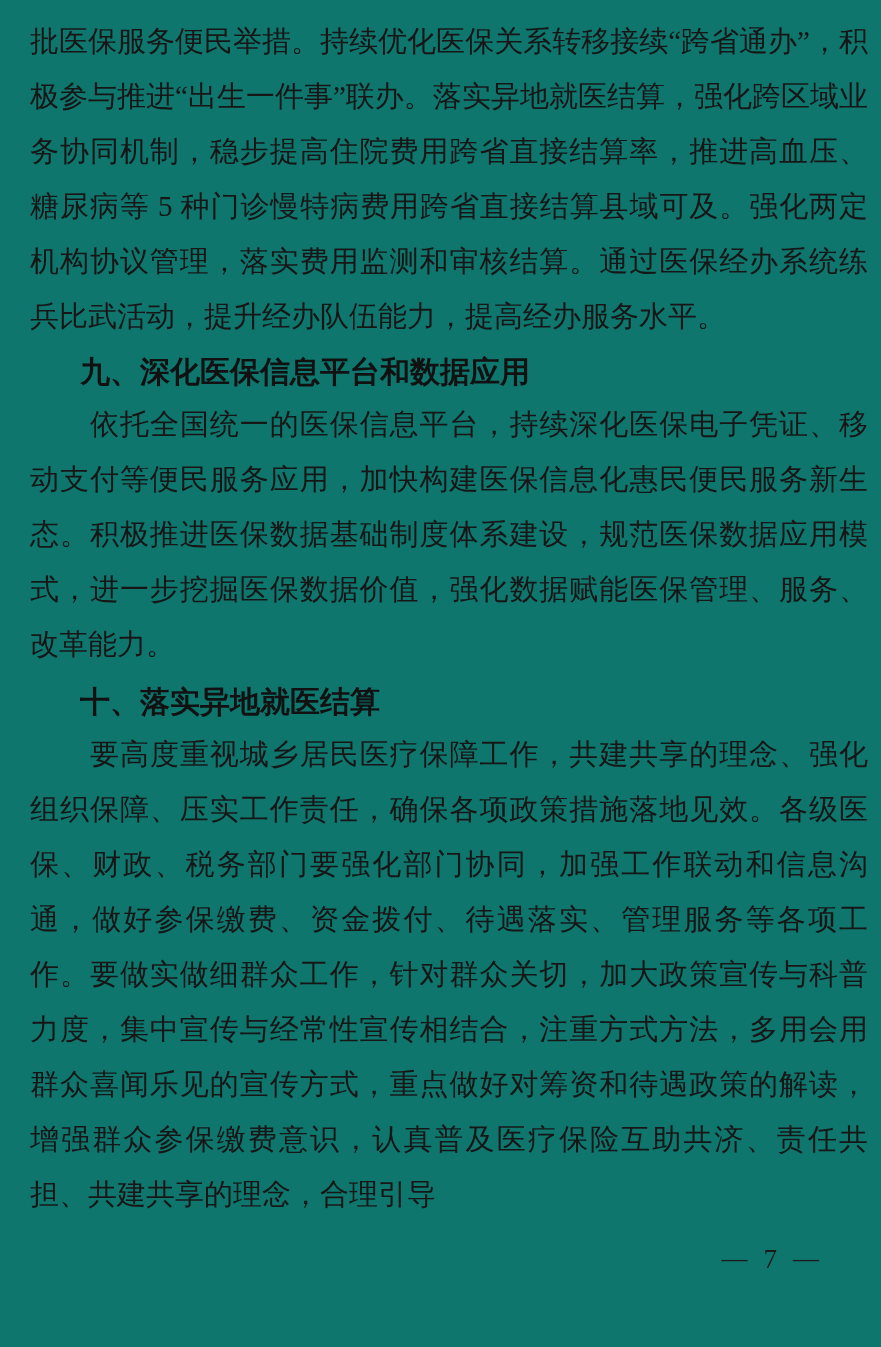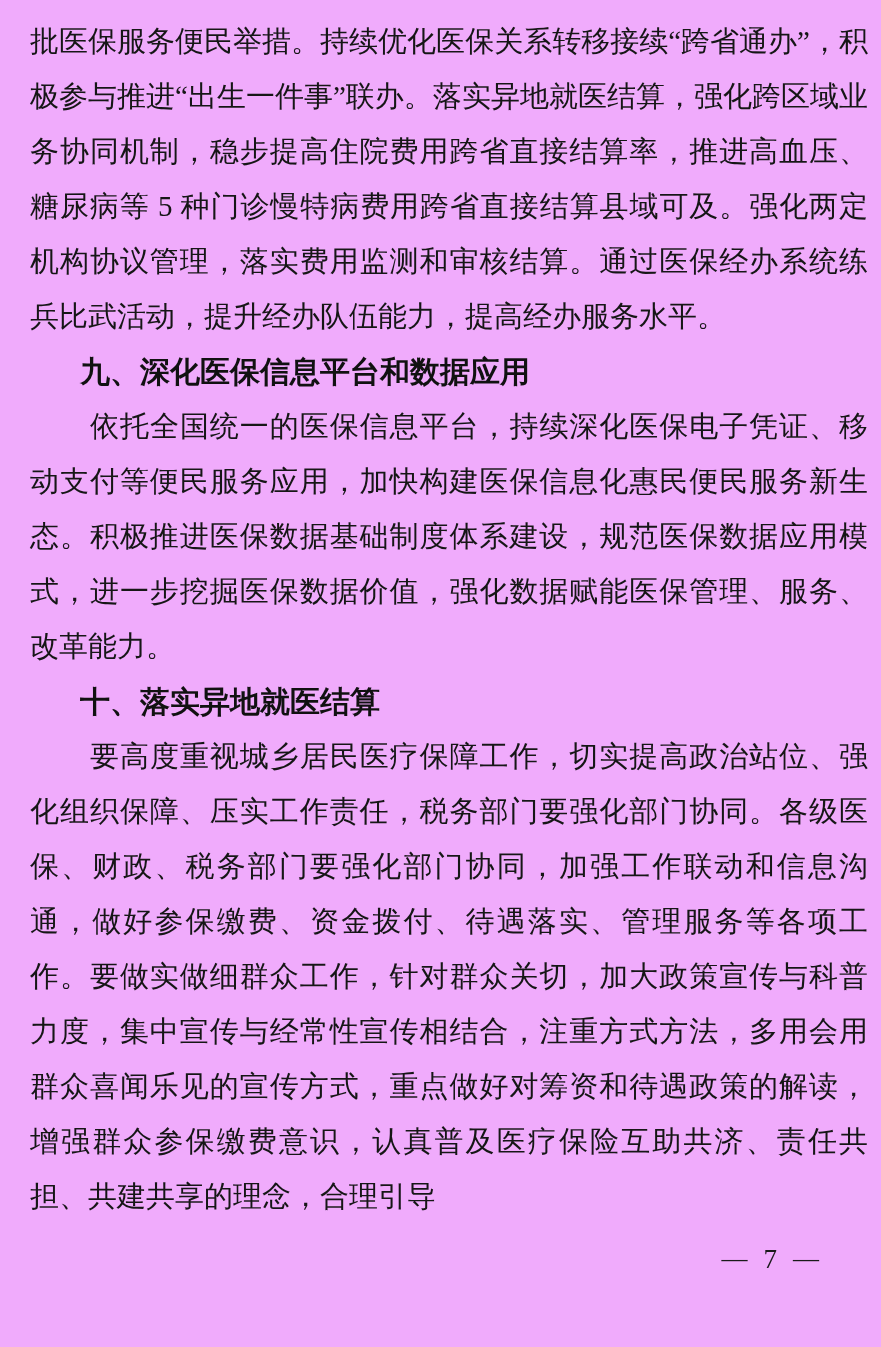--- a/index.html
+++ b/index.html
@@ -11,39 +11,40 @@
     height: 1347px;
     background: #ffffff;
     position: relative;
     overflow: hidden;
     color: #161616;
     font-family: "Liberation Serif", "DejaVu Serif", serif;
   }
   .page {
     position: absolute;
     inset: 0;
-    background: #f0abfc;
+    background: #0f766e;
   }
   .text-block {
     position: absolute;
     top: 14px;
     left: 30px;
     width: 838px;
   }
   p.body-para {
     margin: 0;
     font-size: 29px;
     line-height: 55px;
     text-align: justify;
     letter-spacing: 0;
     word-break: break-all;
     color: #161616;
   }
   p.body-para.indent2 {
     text-indent: 60px;
+    font-family: Liberation Mono, monospace;
   }
   h2.section-heading {
     margin: 0;
     font-size: 30px;
     line-height: 55px;
     font-weight: 700;
     font-family: Liberation Serif, serif;
     text-indent: 50px;
     color: #111111;
     text-align: left;
@@ -74,21 +75,21 @@
   <div class="text-block">
 
     <p class="body-para">批医保服务便民举措。持续优化医保关系转移接续“跨省通办”，积极参与推进“出生一件事”联办。落实异地就医结算，强化跨区域业务协同机制，稳步提高住院费用跨省直接结算率，推进高血压、糖尿病等 5 种门诊慢特病费用跨省直接结算县域可及。强化两定机构协议管理，落实费用监测和审核结算。通过医保经办系统练兵比武活动，提升经办队伍能力，提高经办服务水平。</p>
 
     <h2 class="section-heading">九、深化医保信息平台和数据应用</h2>
 
     <p class="body-para indent2">依托全国统一的医保信息平台，持续深化医保电子凭证、移动支付等便民服务应用，加快构建医保信息化惠民便民服务新生态。积极推进医保数据基础制度体系建设，规范医保数据应用模式，进一步挖掘医保数据价值，强化数据赋能医保管理、服务、改革能力。</p>
 
     <h2 class="section-heading">十、落实异地就医结算</h2>
 
-    <p class="body-para indent2">要高度重视城乡居民医疗保障工作，切实提高政治站位、强化组织保障、压实工作责任，税务部门要强化部门协同。各级医保、财政、税务部门要强化部门协同，加强工作联动和信息沟通，做好参保缴费、资金拨付、待遇落实、管理服务等各项工作。要做实做细群众工作，针对群众关切，加大政策宣传与科普力度，集中宣传与经常性宣传相结合，注重方式方法，多用会用群众喜闻乐见的宣传方式，重点做好对筹资和待遇政策的解读，增强群众参保缴费意识，认真普及医疗保险互助共济、责任共担、共建共享的理念，合理引导</p>
+    <p class="body-para indent2">要高度重视城乡居民医疗保障工作，共建共享的理念、强化组织保障、压实工作责任，确保各项政策措施落地见效。各级医保、财政、税务部门要强化部门协同，加强工作联动和信息沟通，做好参保缴费、资金拨付、待遇落实、管理服务等各项工作。要做实做细群众工作，针对群众关切，加大政策宣传与科普力度，集中宣传与经常性宣传相结合，注重方式方法，多用会用群众喜闻乐见的宣传方式，重点做好对筹资和待遇政策的解读，增强群众参保缴费意识，认真普及医疗保险互助共济、责任共担、共建共享的理念，合理引导</p>
 
   </div>
 
   <div class="page-footer">
     <span class="dash">—</span>
     <span class="num">7</span>
     <span class="dash">—</span>
   </div>
 </div>
 

